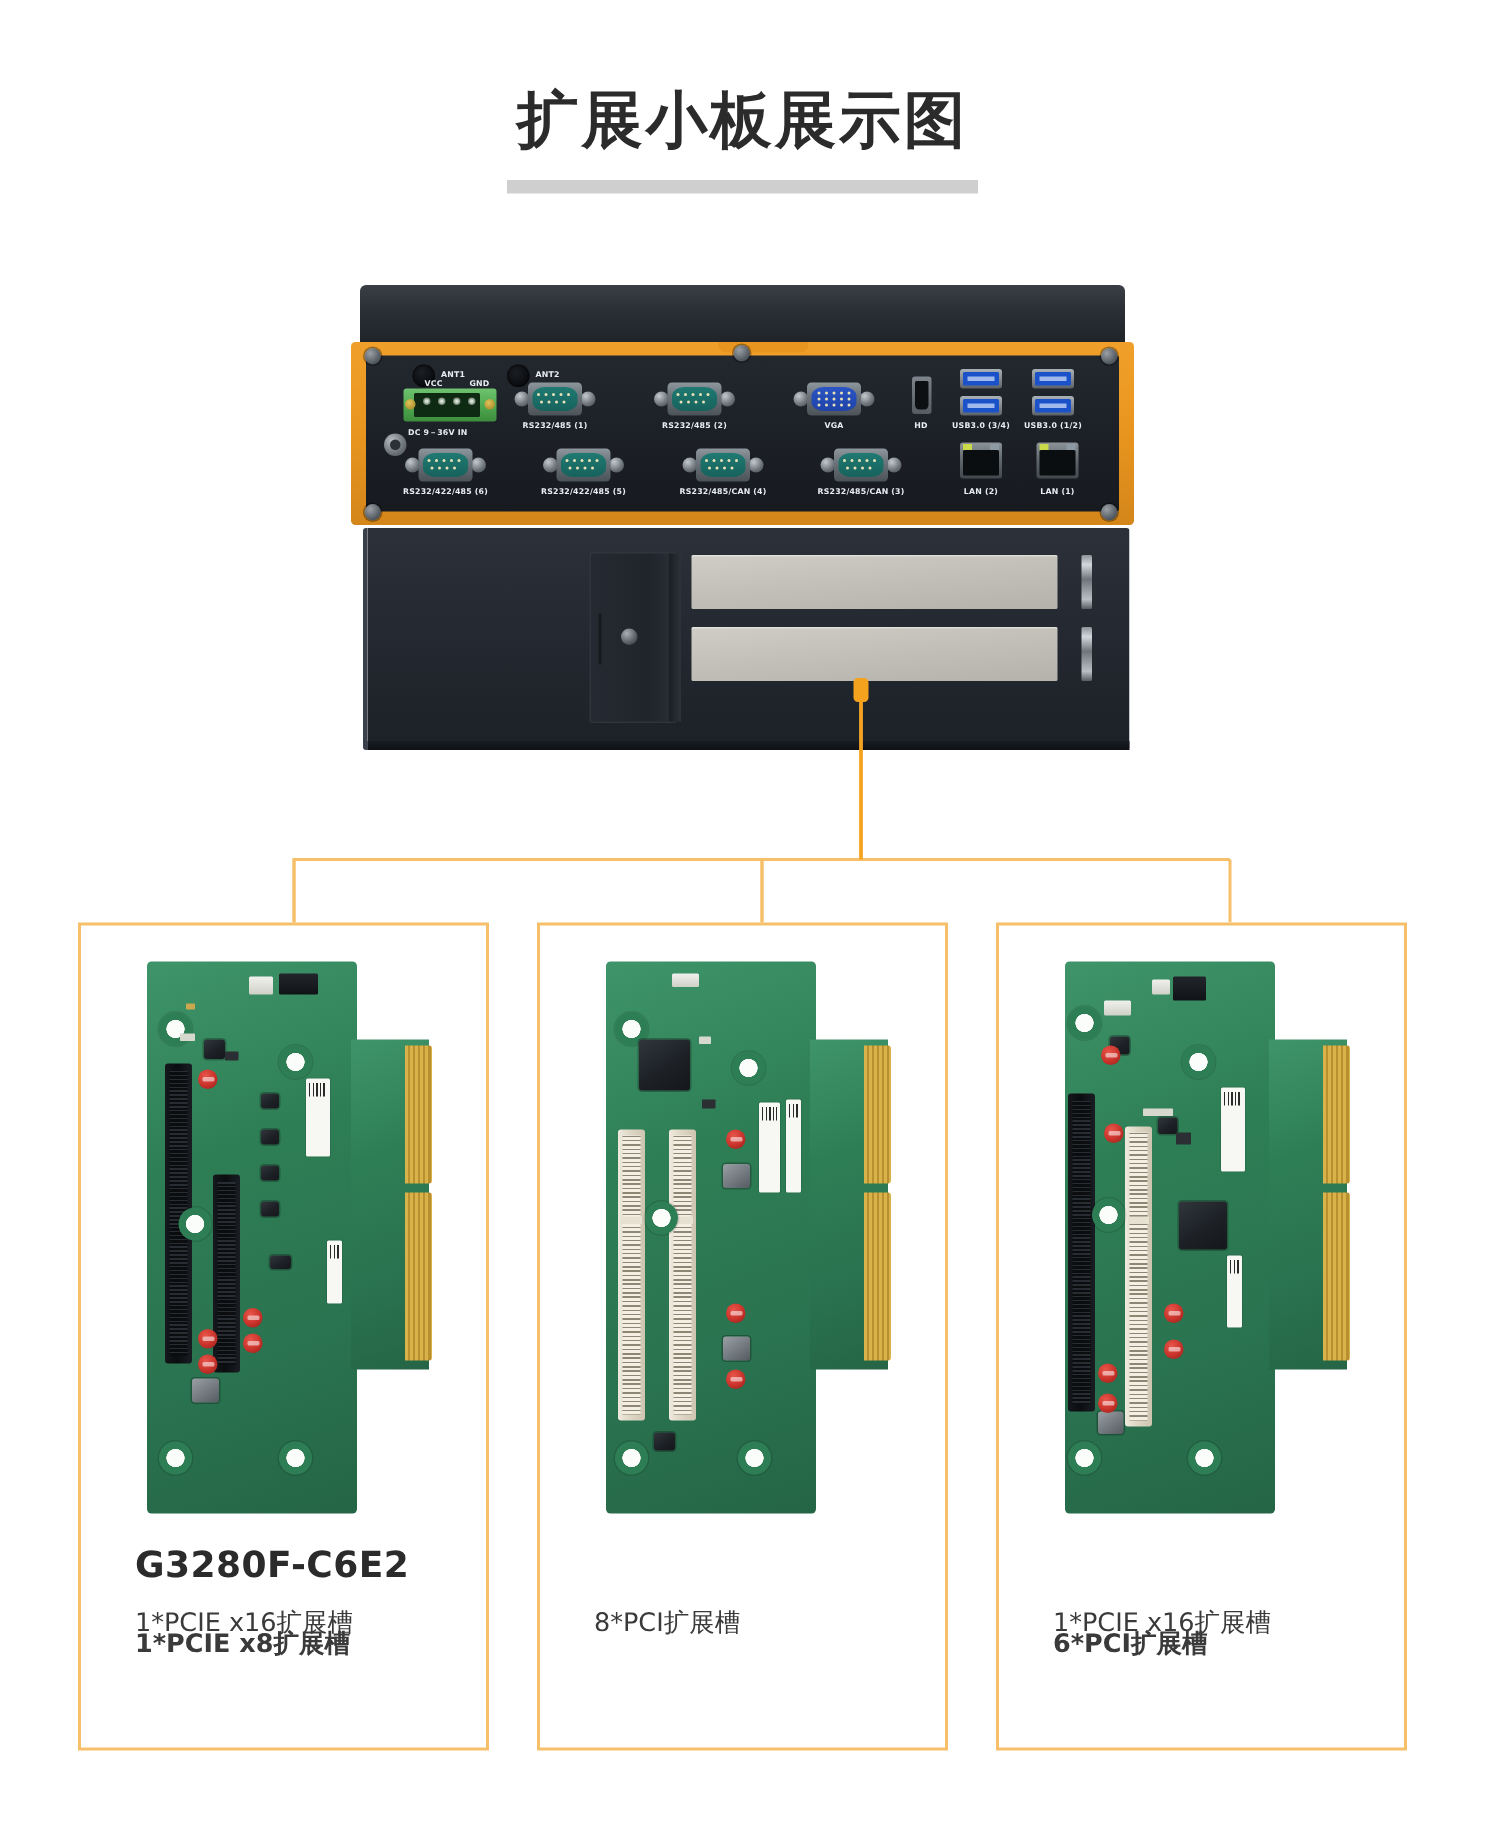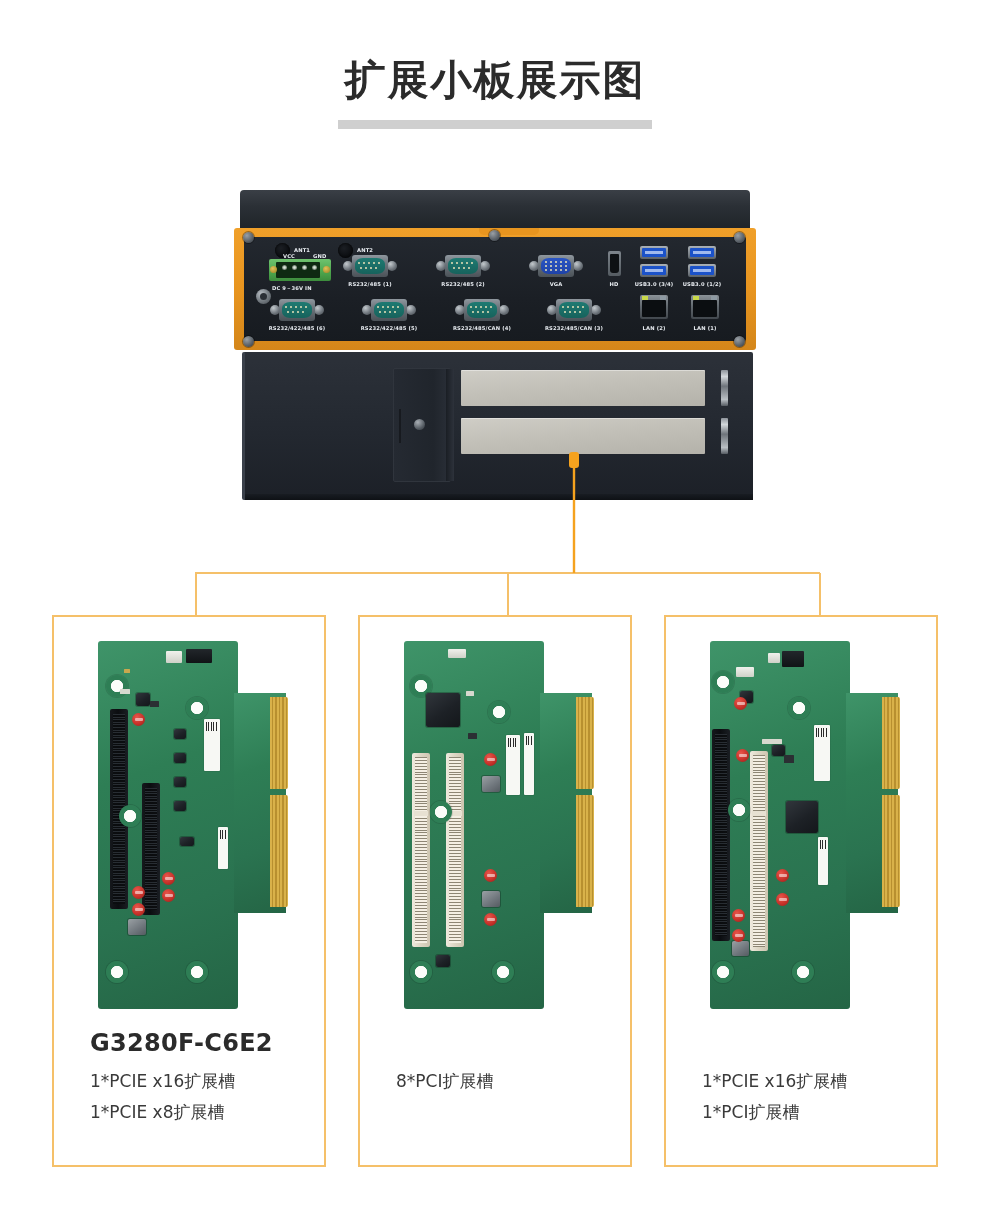--- a/index.html
+++ b/index.html
@@ -221,21 +221,21 @@
     position:absolute;left:36px;top:412px;
     font-size:24px;font-weight:bold;color:#2b2b2b;letter-spacing:.3px;
     font-family:"DejaVu Sans","Liberation Sans",sans-serif;
   }
   .card-line{
     position:absolute;left:36px;
     font-size:17px;color:#3a3a3a;
     font-family:"DejaVu Sans","Liberation Sans",sans-serif;
   }
   .cl1{top:453px;}
-  .cl2{top:484px;}
+  .cl2{top:467px;font-weight:bold;}
 
   
   .pcb{
     position:absolute;
     background:linear-gradient(160deg,#3f9469 0%,#2e7e55 35%,#2a7350 70%,#246545 100%);
   }
   .pcb-main{border-radius:3px;}
   .gold{
     position:absolute;
     background:repeating-linear-gradient(90deg,#d9b24a 0px,#d9b24a 2px,#b8902f 2px,#b8902f 3.4px);
@@ -688,14 +688,14 @@
     <div class="cap-red" style="left:70px;top:252px;"></div>
 
     <div class="wlabel" style="left:108px;top:84px;width:16px;height:56px;"></div>
     <div class="wlabel" style="left:112px;top:196px;width:10px;height:48px;"></div>
 
     <div class="smd" style="left:56px;top:98px;width:20px;height:5px;"></div>
     <div class="smd dark" style="left:78px;top:114px;width:10px;height:8px;"></div>
   </div>
 
   <div class="card-line cl1">1*PCIE x16扩展槽</div>
-  <div class="card-line cl2">1*PCI扩展槽</div>
+  <div class="card-line cl2">6*PCI扩展槽</div>
 </div>
 
 </body></html>

